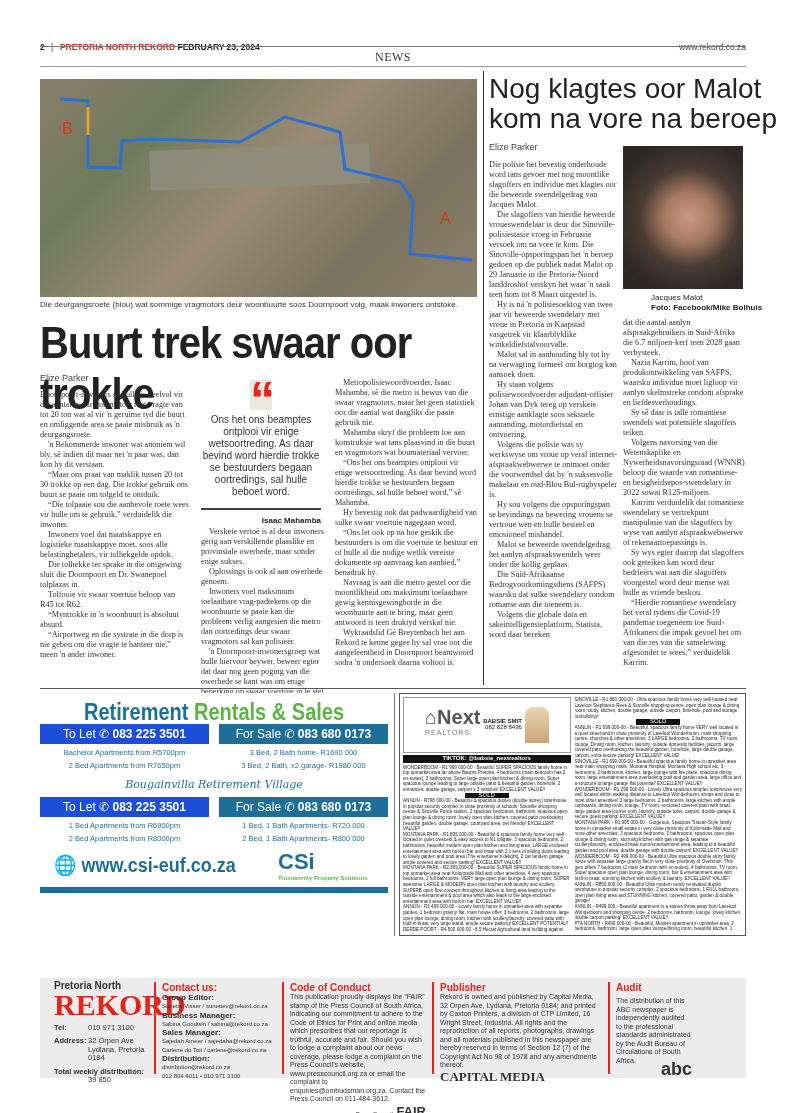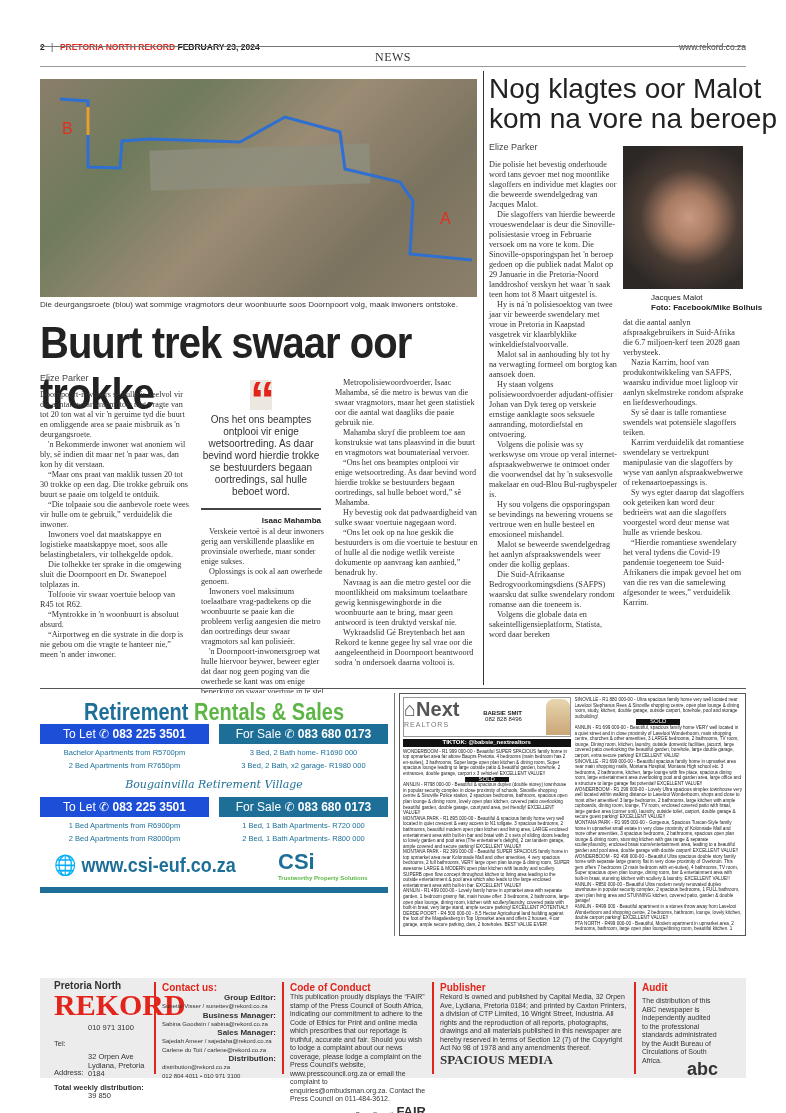--- a/index.html
+++ b/index.html
@@ -41,35 +41,35 @@
   .lst { display: flex; gap: 10px; font-size: 7.5px; color: #1d6f98; line-height: 13px; padding: 2px 0 0 0; }
   .lst div { flex: 1; text-align: center; }
   .csi-row { display: flex; align-items: center; margin-top: 4px; padding-left: 14px; }
   .csi-url { font-size: 18px; font-weight: bold; color: #1d6f98; flex: 1; transform: scaleY(1.1); }
   .csi-logo { font-size: 22px; color: #1d6f98; font-weight: bold; text-align: left; width: 110px; }
   .csi-logo small { display:block; font-size: 6px; color:#5cb545; font-weight: bold; }
   .bottombar { height: 6px; background: #1d6f98; margin-top: 6px; }
   .vert-ad { left: 394px; top: 693px; width: 1px; height: 243px; background: #777; }
   .next-ad { left: 399px; top: 693px; width: 347px; height: 243px; border: 1px solid #555; padding: 3px; font-family: "Liberation Sans", sans-serif; font-size: 4.6px; line-height: 5.6px; color: #222; display: flex; gap: 4px; }
   .next-left, .next-right { flex: 1; overflow: hidden; }
-  .next-logo { height: 40px; border: 1px solid #999; display: flex; align-items: center; justify-content: space-between; padding: 2px 0; margin-bottom: 2px; position: relative; }
+  .next-logo { height: 56px; border: 1px solid #999; display: flex; align-items: center; justify-content: space-between; padding: 2px 21px; margin-bottom: 2px; position: relative; }
   .next-brand { font-size: 20px; font-weight: bold; color: #555; line-height: 16px; }
   .next-brand small { display: block; font-size: 7px; color: #777; letter-spacing: 1px; font-weight: normal; }
   .agent { font-size: 6px; text-align: right; }
   .tiktok { background: #111; color: #fff; text-align: center; font-size: 6px; font-weight: bold; padding: 1px; margin-bottom: 2px; }
   .sold { display: inline-block; background: #111; color: #fff; padding: 0 14px; font-size: 6px; }
   .footer { left: 40px; top: 978px; width: 706px; height: 100px; background: #ececec; display: flex; font-family: "Liberation Sans", sans-serif; padding: 4px 8px; }
   .fcol { padding: 0 6px; font-size: 7px; line-height: 8.5px; color: #333; }
   .fcol + .fcol { border-left: 2px solid #e3241b; }
   .fhead { color: #e3241b; font-weight: bold; font-size: 10px; line-height: 11px; }
-  .fsub { font-weight: bold; font-size: 8px; line-height: 9px; text-align: right; }
+  .fsub { font-weight: bold; font-size: 8px; line-height: 9px; }
   .rekord-logo { font-family: "Liberation Serif", serif; color: #e3241b; font-size: 30px; font-weight: bold; line-height: 28px; }
   .rekord-small { font-size: 10px; font-weight: bold; color: #333; }
   .kv { display: flex; font-size: 7.5px; margin-top: 5px; }
-  .kv span:first-child { width: 34px; font-weight: normal; margin-top: 16px; }
+  .kv span:first-child { width: 34px; font-weight: bold; }
   .capital { font-family: "Liberation Serif", serif; font-weight: bold; font-size: 13px; margin-top: 3px; color:#333; }
   .fair { font-size: 13px; font-weight: bold; color: #333; margin-top: 4px; }
   .abc { font-size: 18px; font-weight: bold; color: #333; text-align: right; }
 </style>
 </head>
 <body>
 
 <div class="abs folio">
   <div>
     <span>2</span>
@@ -151,20 +151,21 @@
 </div>
 <div class="abs photo"></div>
 <div class="abs photocap">
   <div>Jacques Malot</div>
   <div style="font-weight:bold;">Foto: Facebook/Mike Bolhuis</div>
 </div>
 <div class="abs col" style="left:623px;top:318px;width:123px;">
   <p class="first">dat die aantal aanlyn afspraakgebruikers in Suid-Afrika die 6.7 miljoen-kerf teen 2028 gaan verbysteek.</p>
   <p>Nazia Karrim, hoof van produkontwikkeling van SAFPS, waarsku individue moet ligloop vir aanlyn skelmstreke rondom afsprake en liefdesverhoudings.</p>
   <p>Sy sê daar is talle romantiese swendels wat potensiële slagoffers teiken.</p>
+  <p>Volgens navorsing van die Wetenskaplike en Nywerheidsnavorsingsraad (WNNR) beloop die waarde van romantiese- en besigheidsepos-swendelary in 2022 sowat R125-miljoen.</p>
   <p>Karrim verduidelik dat romantiese swendelary se vertrekpunt manipulasie van die slagoffers by wyse van aanlyn afspraakwebwerwe of rekenaartoepassings is.</p>
   <p>Sy wys egter daarop dat slagoffers ook geteiken kan word deur bedrieërs wat aan die slagoffers voorgestel word deur mense wat hulle as vriende beskou.</p>
   <p>“Hierdie romantiese swendelary het veral tydens die Covid-19 pandemie toegeneem toe Suid-Afrikaners die impak gevoel het om van die res van die samelewing afgesonder te wees,” verduidelik Karrim.</p>
 </div>
 
 <div class="abs ad-divider"></div>
 
 <div class="abs ret-ad">
   <div class="ret-title">
     <span class="blue">Retirement</span>
@@ -263,23 +264,23 @@
     <div style="font-size:6px;">Carlene du Toit / carlene@rekord.co.za</div>
     <div class="fsub">Distribution:</div>
     <div style="font-size:6px;">distribution@rekord.co.za</div>
     <div style="font-size:6px;">012 804 4011 • 010 971 3100</div>
   </div>
   <div class="fcol" style="width:150px;position:relative;">
     <div class="fhead">Code of Conduct</div>
     <div>This publication proudly displays the “FAIR” stamp of the Press Council of South Africa, indicating our commitment to adhere to the Code of Ethics for Print and online media which prescribes that our reportage is truthful, accurate and fair. Should you wish to lodge a complaint about our news coverage, please lodge a complaint on the Press Council's website, www.presscouncil.org.za or email the complaint to enquiries@ombudsman.org.za. Contact the Press Council on 011-484-3612.</div>
     <div class="fair" style="text-align:right;"><span style="font-size:6px;font-weight:normal;">Press Council</span> <span>FAIR</span></div>
   </div>
-  <div class="fcol" style="width:202px;">
+  <div class="fcol" style="width:176px;">
     <div class="fhead">Publisher</div>
     <div>Rekord is owned and published by Capital Media, 32 Orpen Ave, Lydiana, Pretoria 0184; and printed by Caxton Printers, a division of CTP Limited, 16 Wright Street, Industria. All rights and the reproduction of all reports, photographs, drawings and all materials published in this newspaper are hereby reserved in terms of Section 12 (7) of the Copyright Act No 98 of 1978 and any amendments thereof.</div>
-    <div class="capital">SPACIOUS MEDIA</div>
+    <div class="capital">CAPITAL MEDIA</div>
   </div>
   <div class="fcol" style="width:90px;">
     <div class="fhead">Audit</div>
     <div style="margin-top:4px;">The distribution of this ABC newspaper is independently audited to the professional standards administrated by the Audit Bureau of Circulations of South Africa.</div>
     <div class="abc">abc</div>
   </div>
 </div>
 
 </body></html>

